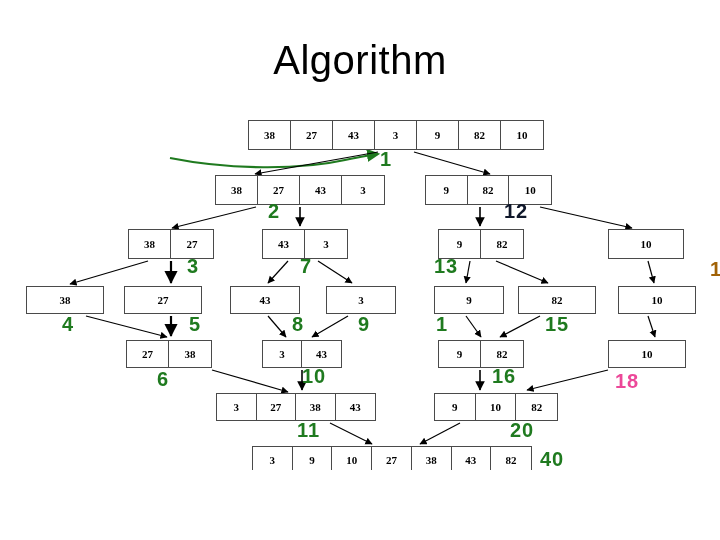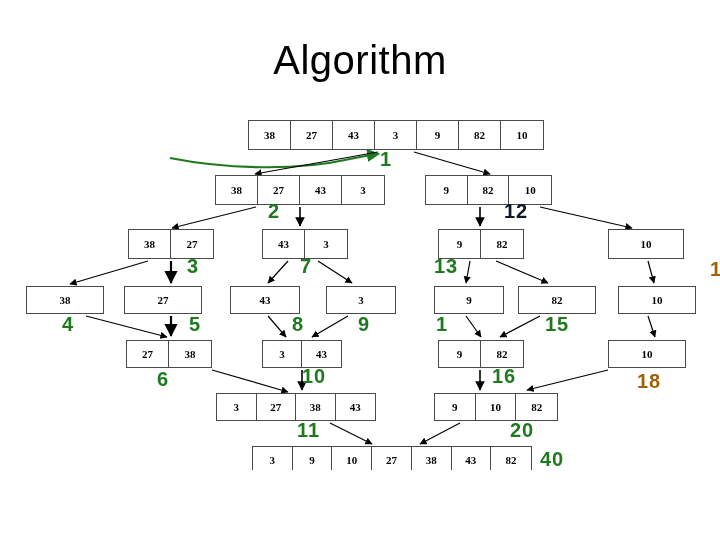--- a/index.html
+++ b/index.html
@@ -224,21 +224,21 @@
     </div>
     <div class="ord big" style="left: 302px; top: 365px; color: rgb(31, 122, 31);">10</div>
     <div class="arr" style="left: 438px; top: 340px; width: 86px; height: 28px; border-color: rgb(74, 74, 74);">
       <div class="cell" style="width: 50%; border-right-color: rgb(74, 74, 74);">9</div>
       <div class="cell" style="width: 50%; border-right-color: rgb(74, 74, 74);">82</div>
     </div>
     <div class="ord big" style="left: 492px; top: 365px; color: rgb(31, 122, 31);">16</div>
     <div class="arr" style="left: 608px; top: 340px; width: 78px; height: 28px; border-color: rgb(74, 74, 74);">
       <div class="cell" style="width: 100%; border-right-color: rgb(74, 74, 74);">10</div>
     </div>
-    <div class="ord big" style="left: 637px; top: 370px; color: #a16207;">18</div>
+    <div class="ord big" style="left: 615px; top: 370px; color: #ec4899;">18</div>
     <div class="arr" style="left: 216px; top: 393px; width: 160px; height: 28px; border-color: rgb(74, 74, 74);">
       <div class="cell" style="width: 25%; border-right-color: rgb(74, 74, 74);">3</div>
       <div class="cell" style="width: 25%; border-right-color: rgb(74, 74, 74);">27</div>
       <div class="cell" style="width: 25%; border-right-color: rgb(74, 74, 74);">38</div>
       <div class="cell" style="width: 25%; border-right-color: rgb(74, 74, 74);">43</div>
     </div>
     <div class="ord big" style="left: 297px; top: 419px; color: rgb(31, 122, 31);">11</div>
     <div class="arr" style="left: 434px; top: 393px; width: 124px; height: 28px; border-color: rgb(74, 74, 74);">
       <div class="cell" style="width: 33.3333%; border-right-color: rgb(74, 74, 74);">9</div>
       <div class="cell" style="width: 33.3333%; border-right-color: rgb(74, 74, 74);">10</div>

